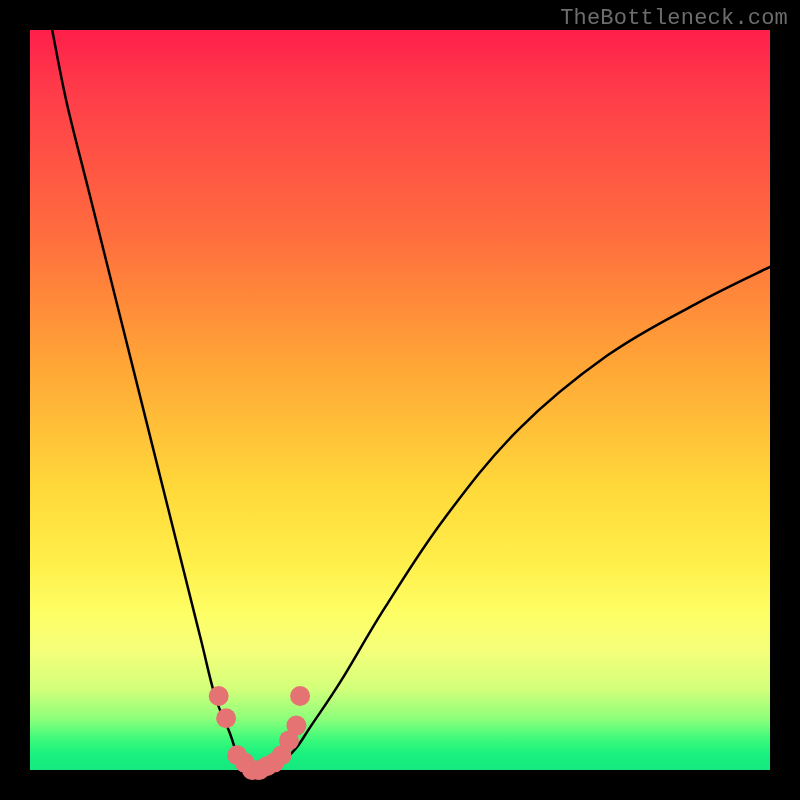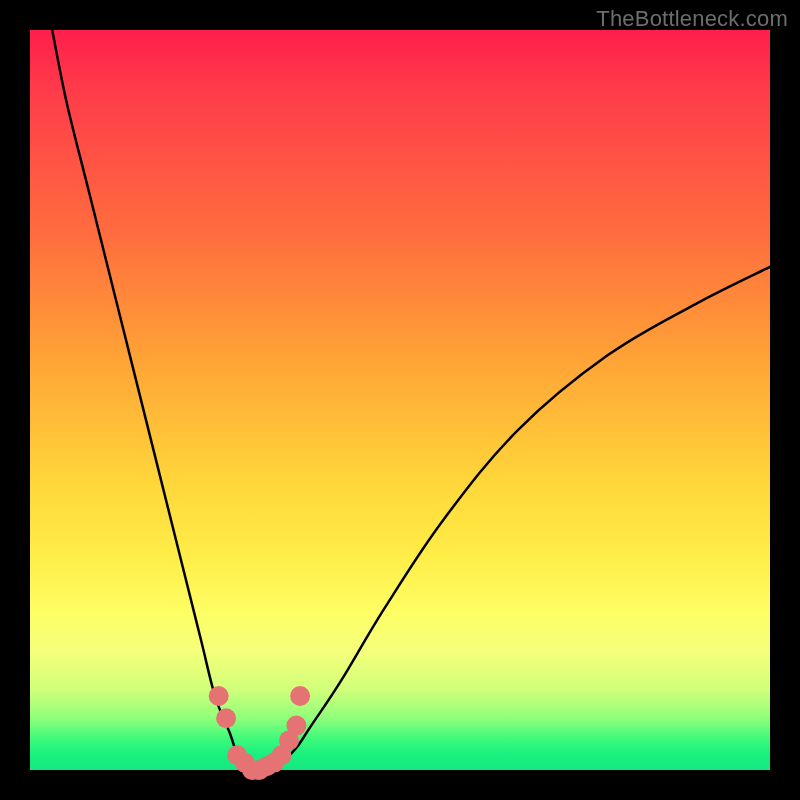--- a/index.html
+++ b/index.html
@@ -9,20 +9,21 @@
     height: 800px;
     overflow: hidden;
     background: #000;
     font-family: Arial, Helvetica, sans-serif;
   }
   .frame {
     position: relative;
     width: 800px;
     height: 800px;
     background: #000;
+    font-family: Liberation Mono, monospace;
   }
   .plot {
     position: absolute;
     left: 30px;
     top: 30px;
     width: 740px;
     height: 740px;
     
     background: linear-gradient(
       to bottom,

